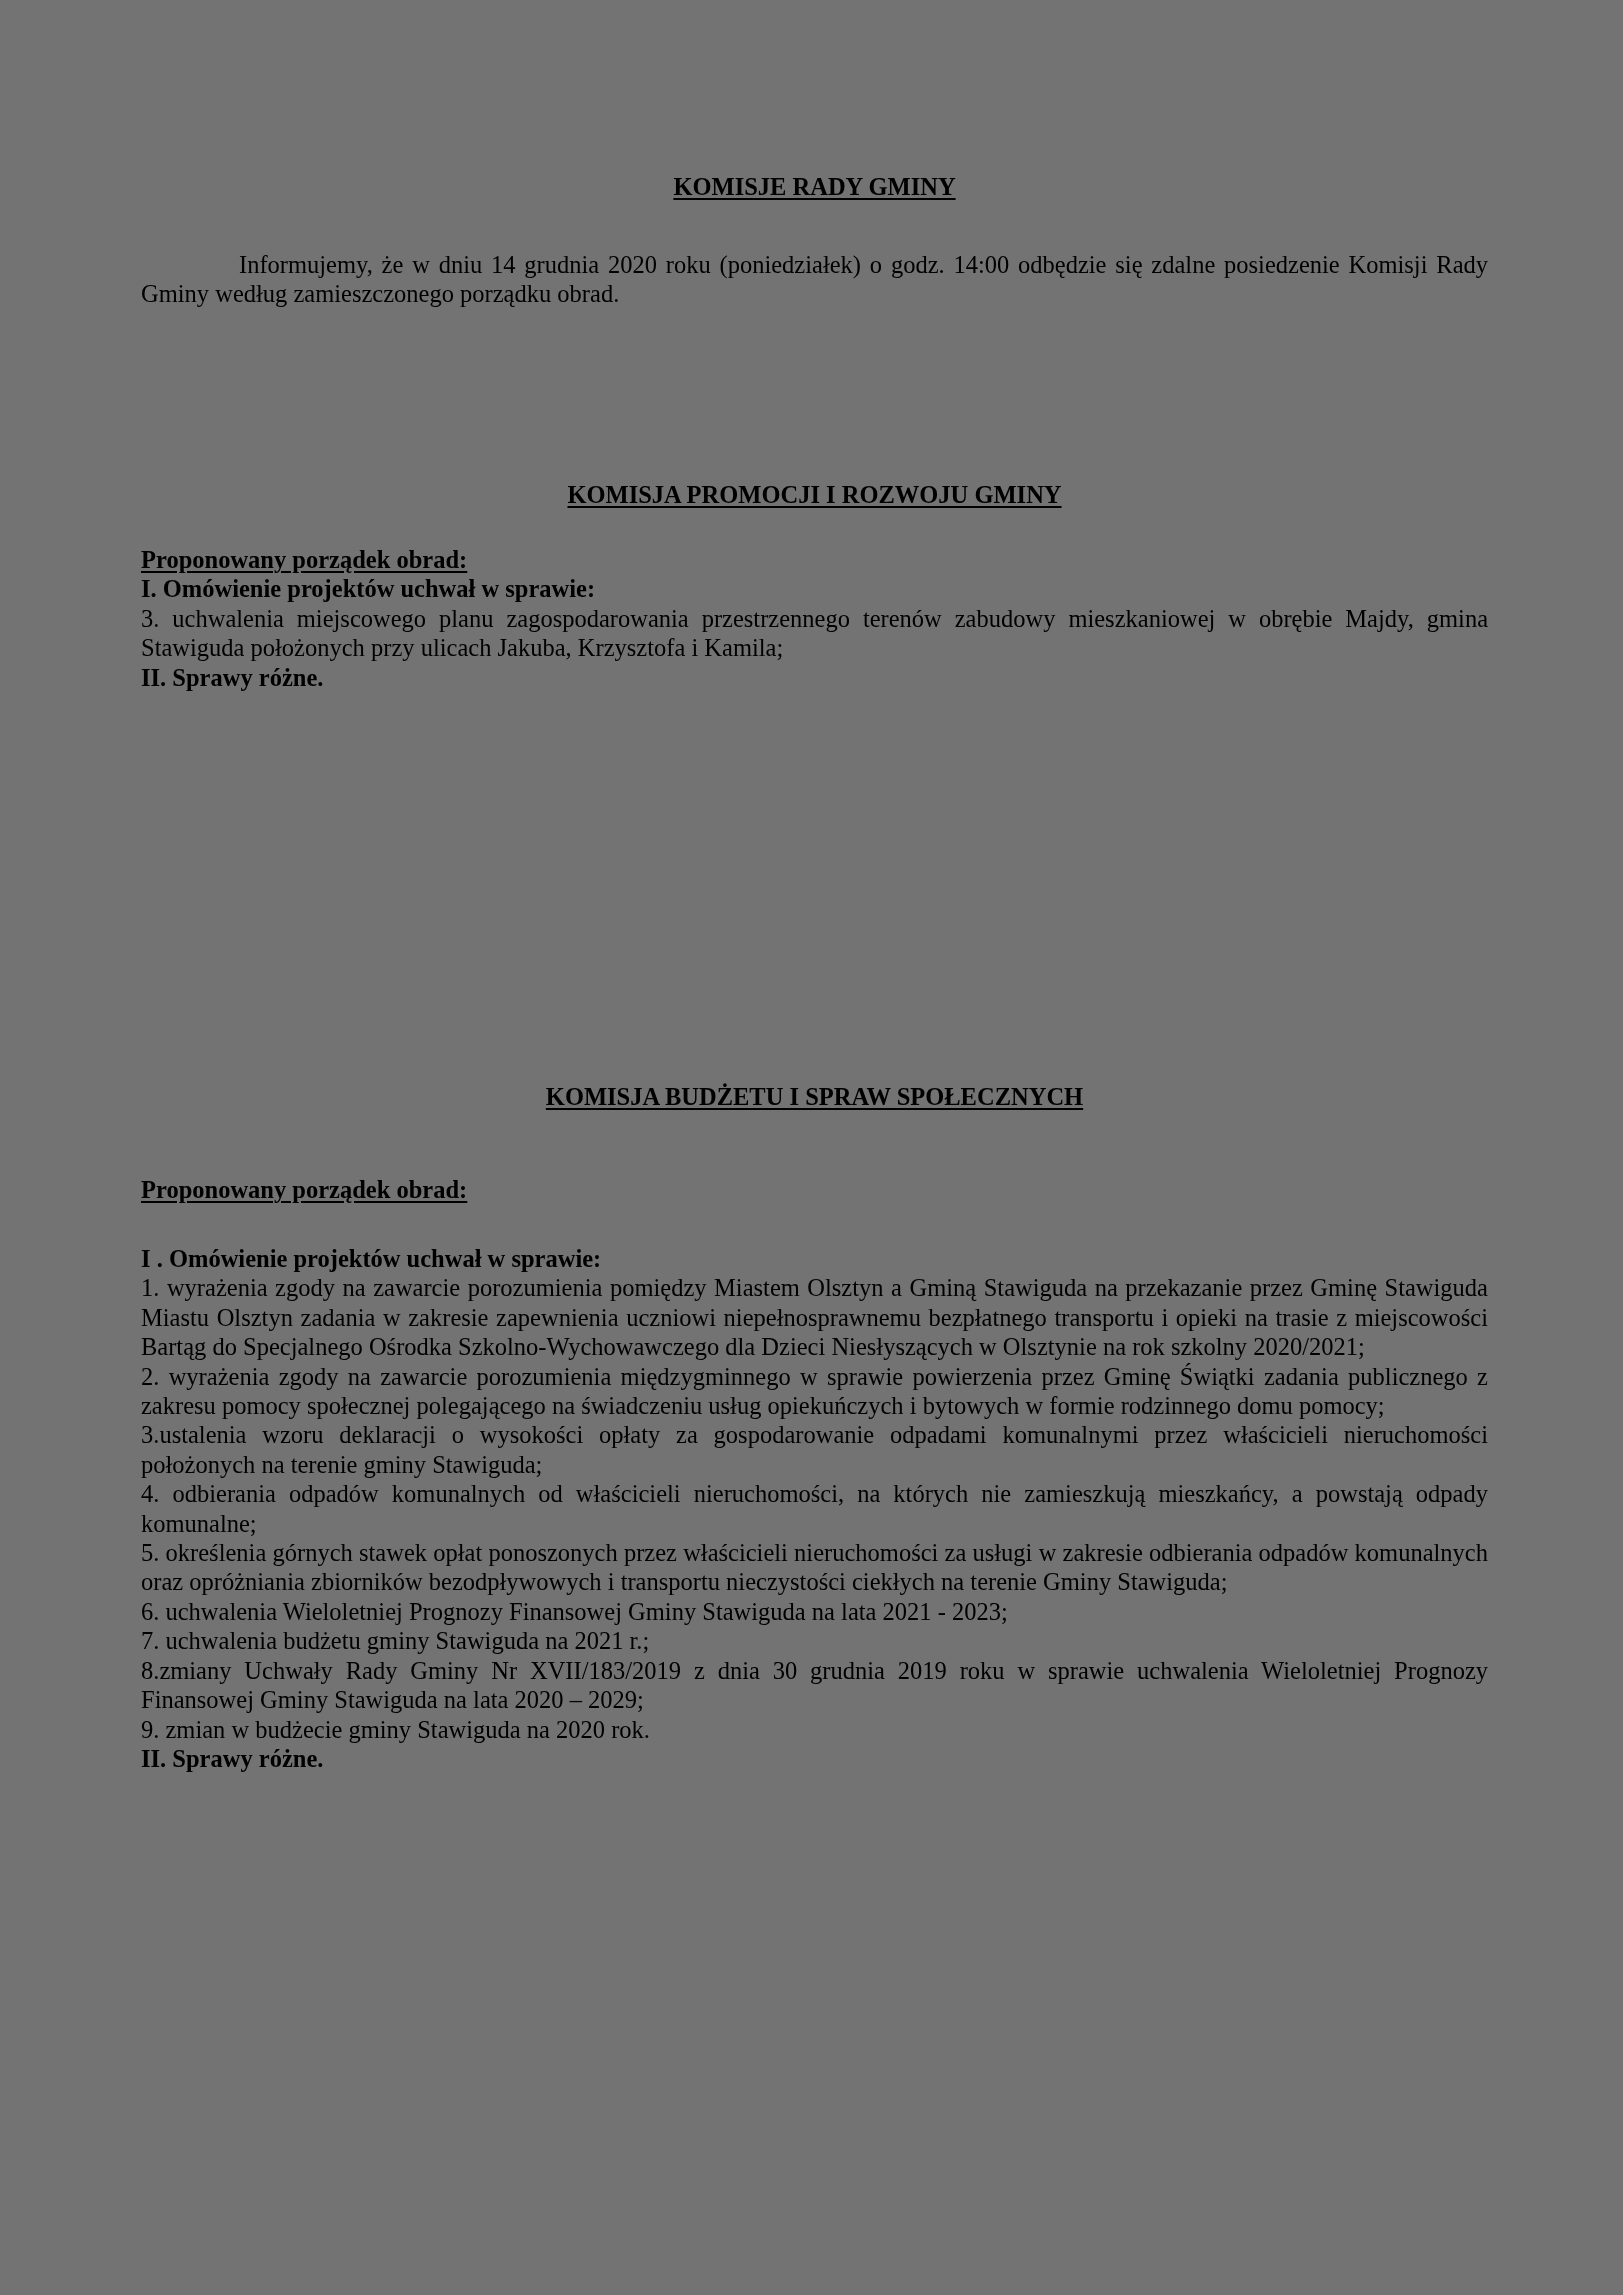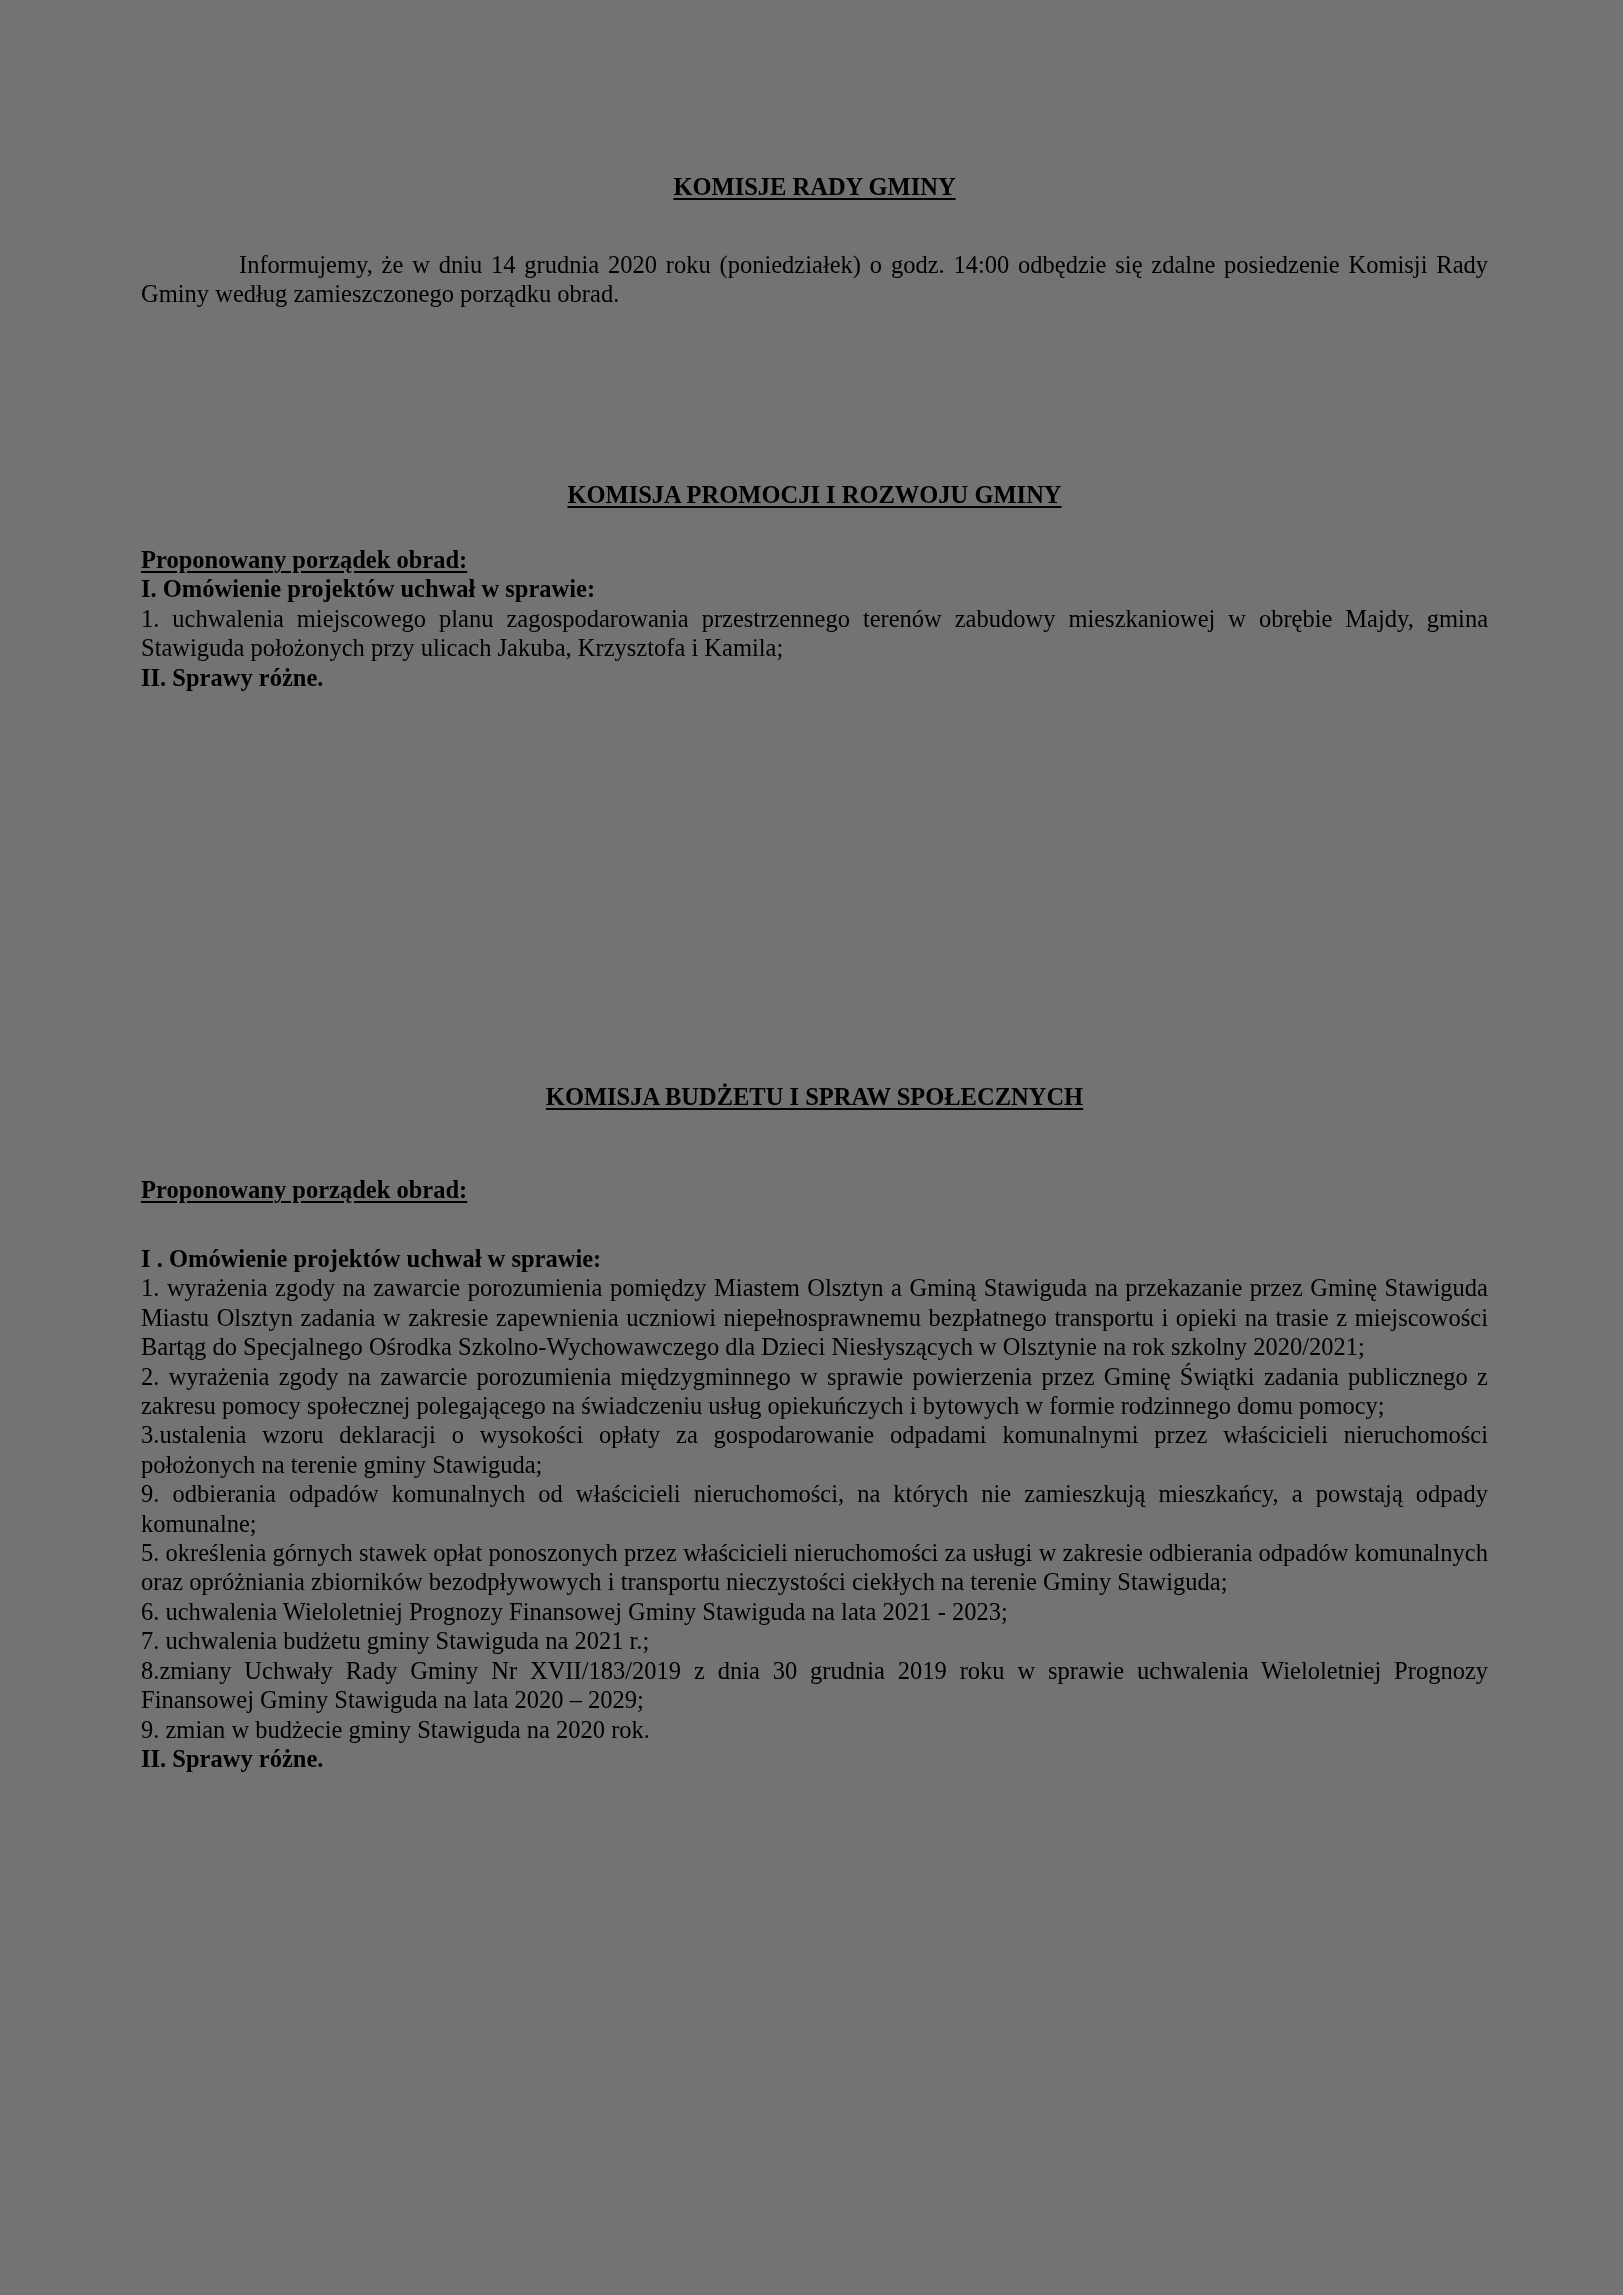--- a/index.html
+++ b/index.html
@@ -31,38 +31,38 @@
     <p class="indent">Informujemy, że w dniu 14 grudnia 2020 roku (poniedziałek) o godz. 14:00 odbędzie się zdalne posiedzenie Komisji Rady Gminy według zamieszczonego porządku obrad.</p>
   </div>
 
   <div class="col center" style="top:480px;">
     <span class="h">KOMISJA PROMOCJI I ROZWOJU GMINY</span>
   </div>
 
   <div class="col" style="top:545px;">
     <p class="b u">Proponowany porządek obrad:</p>
     <p class="b">I. Omówienie projektów uchwał w sprawie:</p>
-    <p class="just">1. uchwalenia miejscowego planu zagospodarowania przestrzennego terenów zabudowy mieszkaniowej w obrębie Majdy, gmina Stawiguda położonych przy ulicach Jakuba, Krzysztofa i Kamila;</p>
+    <p class="just">3. uchwalenia miejscowego planu zagospodarowania przestrzennego terenów zabudowy mieszkaniowej w obrębie Majdy, gmina Stawiguda położonych przy ulicach Jakuba, Krzysztofa i Kamila;</p>
     <p class="b">II. Sprawy różne.</p>
   </div>
 
   <div class="col center" style="top:1082px;">
     <span class="h">KOMISJA BUDŻETU I SPRAW SPOŁECZNYCH</span>
   </div>
 
   <div class="col" style="top:1175px;">
     <p class="b u">Proponowany porządek obrad:</p>
   </div>
 
   <div class="col" style="top:1244px;">
     <p class="b">I . Omówienie projektów uchwał w sprawie:</p>
     <p class="just">1. wyrażenia zgody na zawarcie porozumienia pomiędzy Miastem Olsztyn a Gminą Stawiguda na przekazanie przez Gminę Stawiguda Miastu Olsztyn zadania w zakresie zapewnienia uczniowi niepełnosprawnemu bezpłatnego transportu i opieki na trasie z miejscowości Bartąg do Specjalnego Ośrodka Szkolno-Wychowawczego dla Dzieci Niesłyszących w Olsztynie na rok szkolny 2020/2021;</p>
     <p class="just">2. wyrażenia zgody na zawarcie porozumienia międzygminnego w sprawie powierzenia przez Gminę Świątki zadania publicznego z zakresu pomocy społecznej polegającego na świadczeniu usług opiekuńczych i bytowych w formie rodzinnego domu pomocy;</p>
     <p class="just">3.ustalenia wzoru deklaracji o wysokości opłaty za gospodarowanie odpadami komunalnymi przez właścicieli nieruchomości położonych na terenie gminy Stawiguda;</p>
-    <p class="just">9. odbierania odpadów komunalnych od właścicieli nieruchomości, na których nie zamieszkują mieszkańcy, a powstają odpady komunalne;</p>
+    <p class="just">4. odbierania odpadów komunalnych od właścicieli nieruchomości, na których nie zamieszkują mieszkańcy, a powstają odpady komunalne;</p>
     <p class="just">5. określenia górnych stawek opłat ponoszonych przez właścicieli nieruchomości za usługi w zakresie odbierania odpadów komunalnych oraz opróżniania zbiorników bezodpływowych i transportu nieczystości ciekłych na terenie Gminy Stawiguda;</p>
     <p class="just">6. uchwalenia Wieloletniej Prognozy Finansowej Gminy Stawiguda na lata 2021 - 2023;</p>
     <p class="just">7. uchwalenia budżetu gminy Stawiguda na 2021 r.;</p>
     <p class="just">8.zmiany Uchwały Rady Gminy Nr XVII/183/2019 z dnia 30 grudnia 2019 roku w sprawie uchwalenia Wieloletniej Prognozy Finansowej Gminy Stawiguda na lata 2020 – 2029;</p>
     <p class="just">9. zmian w budżecie gminy Stawiguda na 2020 rok.</p>
     <p class="b">II. Sprawy różne.</p>
   </div>
 
 </div>
 

